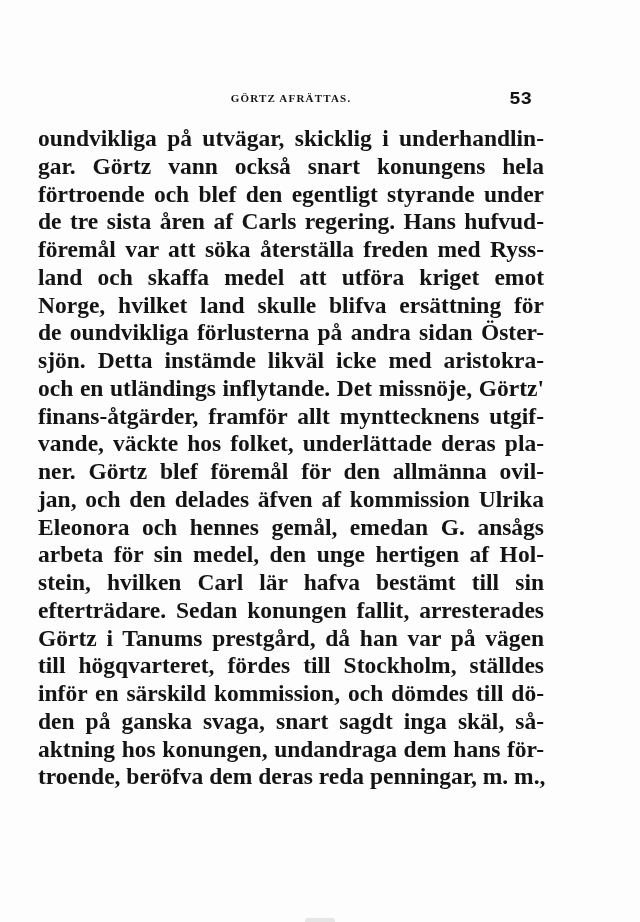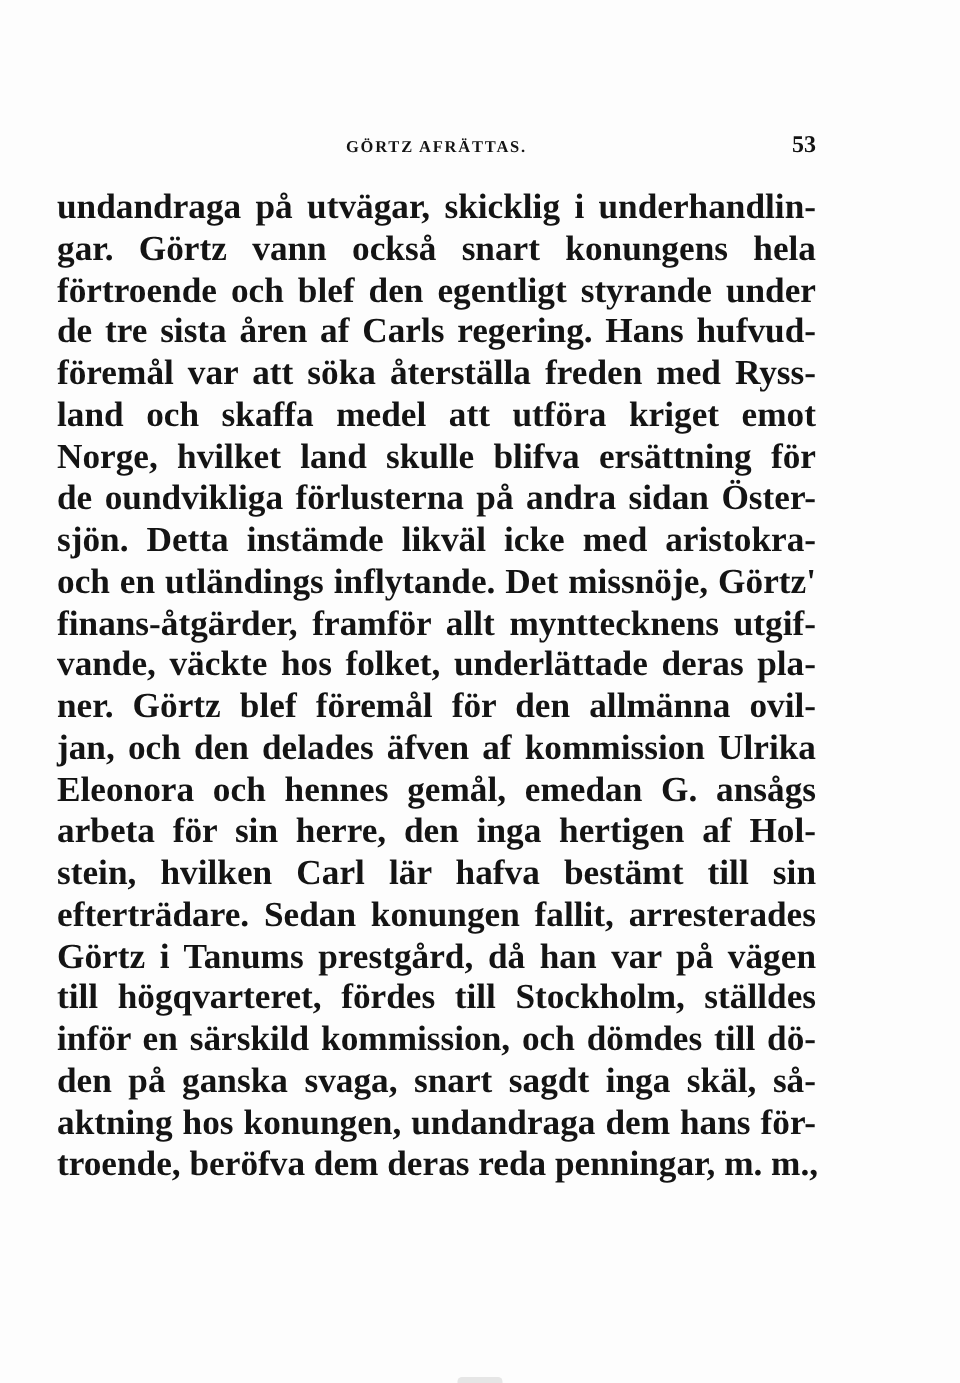--- a/index.html
+++ b/index.html
@@ -34,25 +34,25 @@
     width: 506px;
     text-align: center;
     top: 4px;
     font-family: "Liberation Serif", serif;
     font-weight: bold;
     font-size: 11px;
     letter-spacing: 1.2px;
   }
   .page-number {
     position: absolute;
-    right: 0;
+    right: 12px;
     top: 0;
-    font-family: Liberation Serif, serif;
+    font-family: Liberation Mono, monospace;
     font-weight: bold;
-    font-size: 16px;
+    font-size: 19px;
   }
   .body-text {
     position: absolute;
     left: 38px;
     top: 125px;
     width: 506px;
     font-family: "Liberation Serif", serif;
     font-weight: bold;
     font-size: 23.5px;
     line-height: 27.75px;
@@ -77,36 +77,36 @@
 </head>
 <body>
 
 <div class="page">
   <div class="running-head">
     <span class="running-title">GÖRTZ AFRÄTTAS.</span>
     <span class="page-number">53</span>
   </div>
 
   <div class="body-text">
-    <span class="line">undandraga på utvägar, skicklig i underhandlin-</span>
+    <span class="line">oundvikliga på utvägar, skicklig i underhandlin-</span>
     <span class="line">gar. Görtz vann också snart konungens hela</span>
     <span class="line">förtroende och blef den egentligt styrande under</span>
     <span class="line">de tre sista åren af Carls regering. Hans hufvud-</span>
     <span class="line">föremål var att söka återställa freden med Ryss-</span>
     <span class="line">land och skaffa medel att utföra kriget emot</span>
     <span class="line">Norge, hvilket land skulle blifva ersättning för</span>
     <span class="line">de oundvikliga förlusterna på andra sidan Öster-</span>
     <span class="line">sjön. Detta instämde likväl icke med aristokra-</span>
     <span class="line">och en utländings inflytande. Det missnöje, Görtz'</span>
     <span class="line">finans-åtgärder, framför allt mynttecknens utgif-</span>
     <span class="line">vande, väckte hos folket, underlättade deras pla-</span>
     <span class="line">ner. Görtz blef föremål för den allmänna ovil-</span>
     <span class="line">jan, och den delades äfven af kommission Ulrika</span>
     <span class="line">Eleonora och hennes gemål, emedan G. ansågs</span>
-    <span class="line">arbeta för sin herre, den inga hertigen af Hol-</span>
+    <span class="line">arbeta för sin medel, den unge hertigen af Hol-</span>
     <span class="line">stein, hvilken Carl lär hafva bestämt till sin</span>
     <span class="line">efterträdare. Sedan konungen fallit, arresterades</span>
     <span class="line">Görtz i Tanums prestgård, då han var på vägen</span>
     <span class="line">till högqvarteret, fördes till Stockholm, ställdes</span>
     <span class="line">inför en särskild kommission, och dömdes till dö-</span>
     <span class="line">den på ganska svaga, snart sagdt inga skäl, så-</span>
     <span class="line">aktning hos konungen, undandraga dem hans för-</span>
     <span class="line">troende, beröfva dem deras reda penningar, m. m.,</span>
   </div>
 

